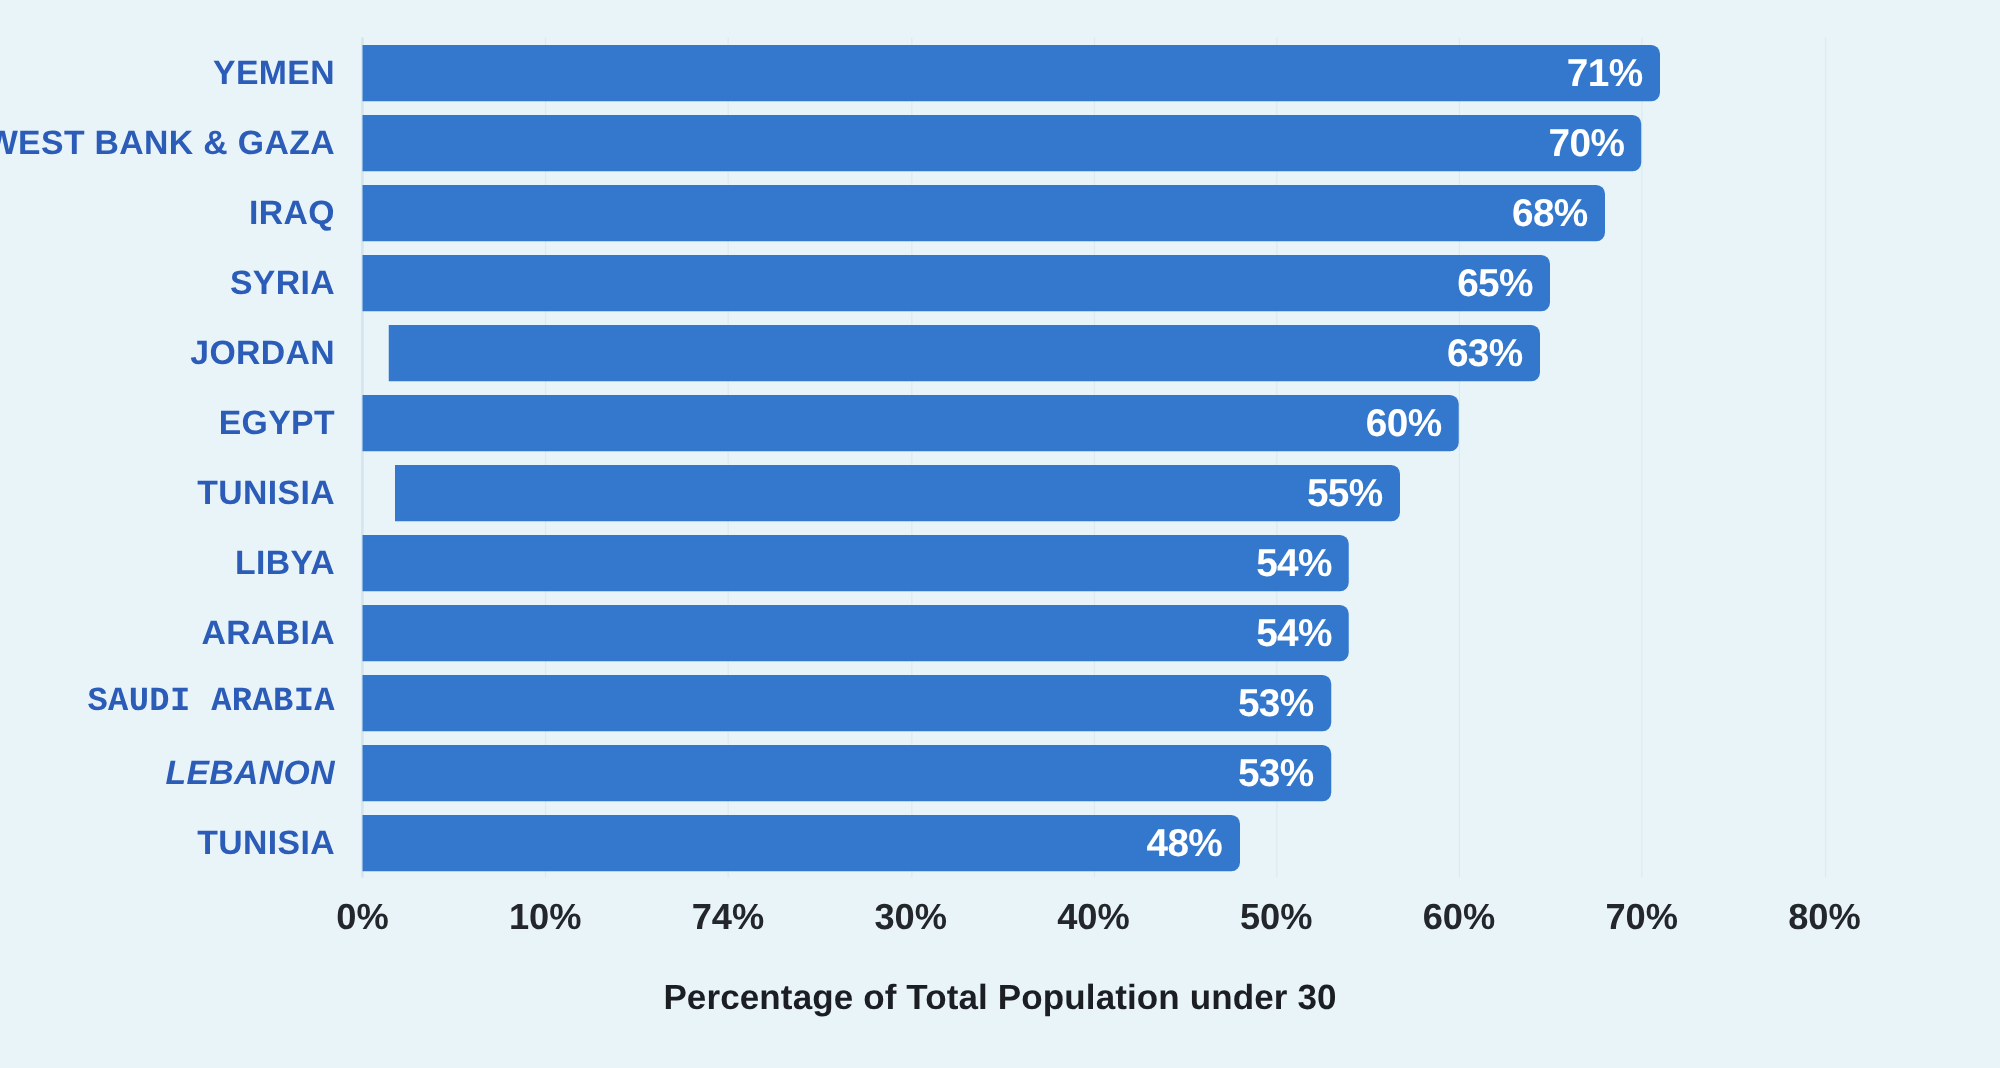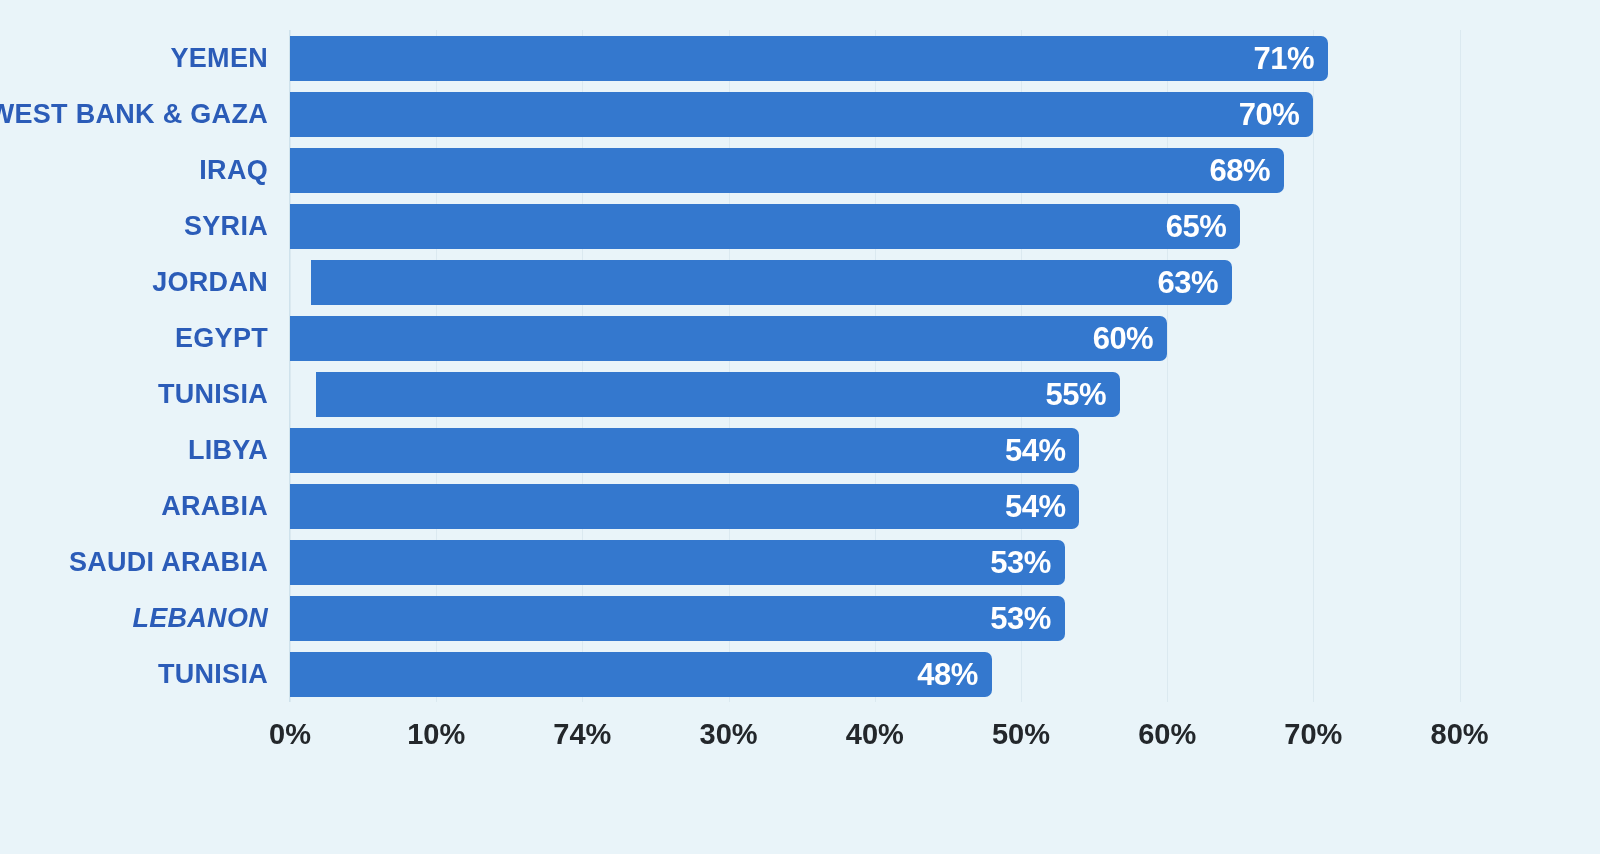--- a/index.html
+++ b/index.html
@@ -193,30 +193,31 @@
   <div id="cat-labels">
       <div class="cat-label" style="top: 36px;">YEMEN</div>
       <div class="cat-label" style="top: 92px;">WEST BANK &amp; GAZA</div>
       <div class="cat-label" style="top: 148px;">IRAQ</div>
       <div class="cat-label" style="top: 204px;">SYRIA</div>
       <div class="cat-label" style="top: 260px;">JORDAN</div>
       <div class="cat-label" style="top: 316px;">EGYPT</div>
       <div class="cat-label" style="top: 372px;">TUNISIA</div>
       <div class="cat-label" style="top: 428px; text-align: right;">LIBYA</div>
       <div class="cat-label" style="top: 484px;">ARABIA</div>
-      <div class="cat-label" style="top: 540px;">SAUDI ARABIA</div>
+      <div class="cat-label" style="top: 540px; font-family: Liberation Mono, monospace;">SAUDI ARABIA</div>
       <div class="cat-label" style="top: 596px; font-style: italic;">LEBANON</div>
       <div class="cat-label" style="top: 652px; text-align: center;">TUNISIA</div>
     </div>
   <div id="xticks">
       <div class="xtick" style="left: 290px;">0%</div>
       <div class="xtick" style="left: 436.2px;">10%</div>
       <div class="xtick" style="left: 582.4px;">74%</div>
       <div class="xtick" style="left: 728.6px;">30%</div>
       <div class="xtick" style="left: 874.8px;">40%</div>
       <div class="xtick" style="left: 1021px;">50%</div>
       <div class="xtick" style="left: 1167.2px;">60%</div>
       <div class="xtick" style="left: 1313.4px;">70%</div>
       <div class="xtick" style="left: 1459.6px;">80%</div>
     </div>
 
+  <div id="xaxis-title">Percentage of Total Population under 30</div>
 
 </div>
 
 </body></html>

